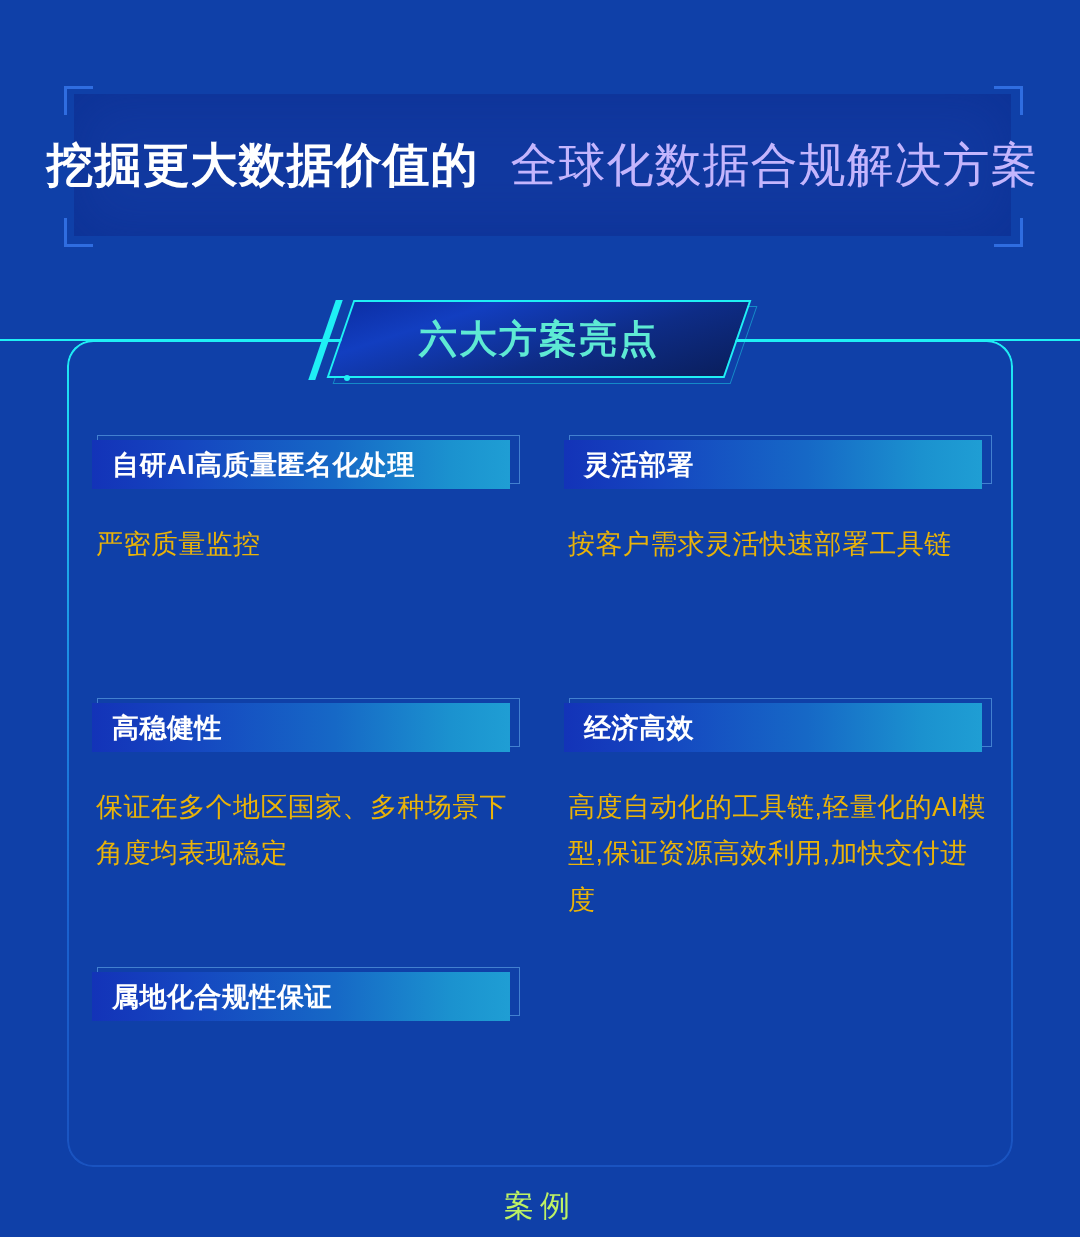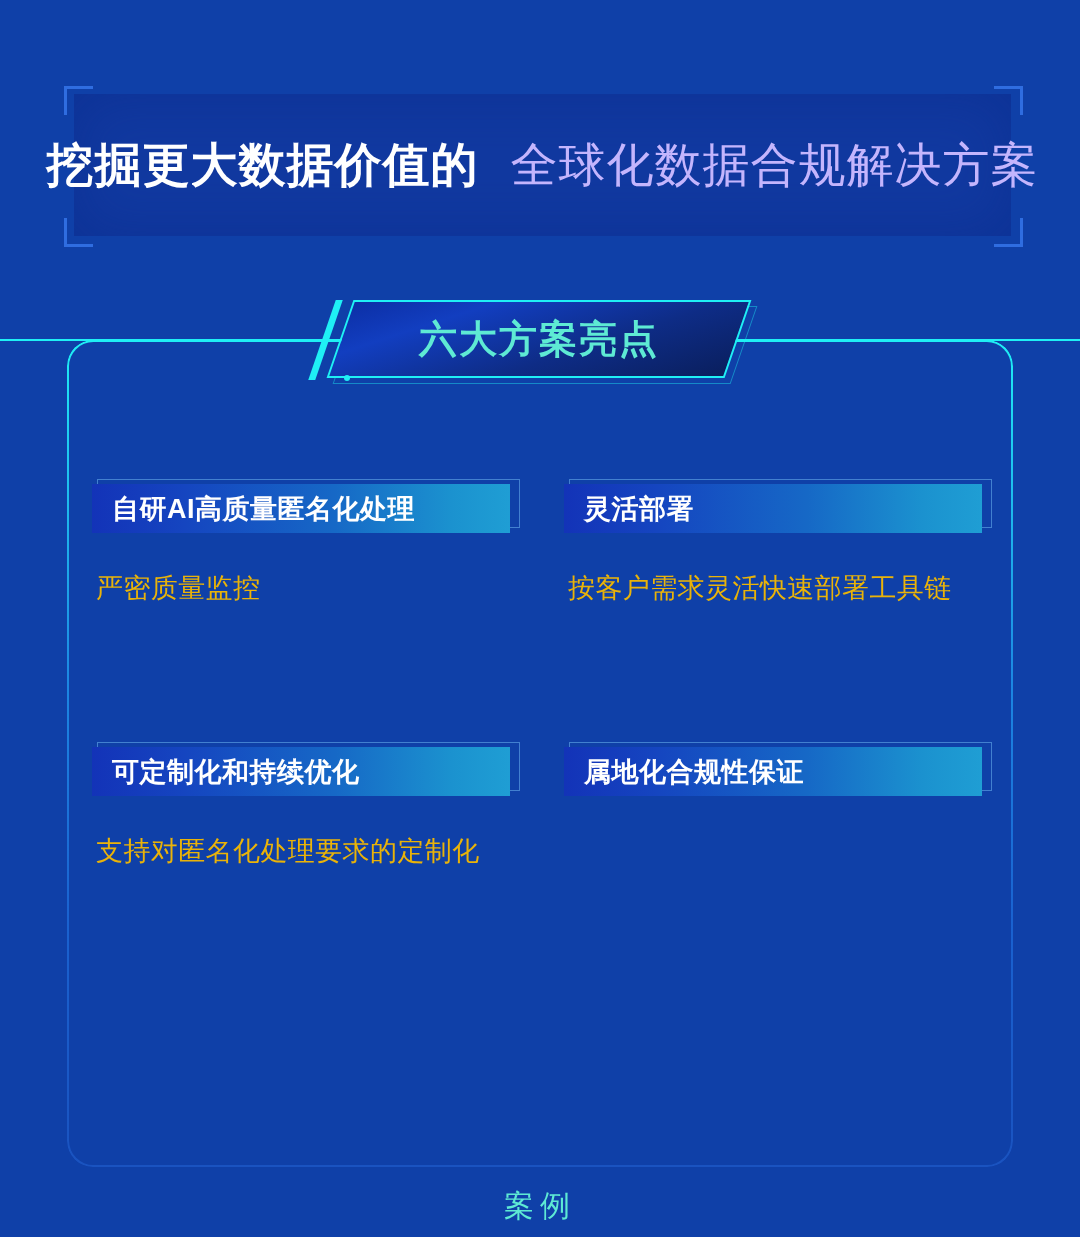--- a/index.html
+++ b/index.html
@@ -166,21 +166,20 @@
   
   .grid {
     position: absolute;
     left: 92px;
     top: 440px;
     width: 900px;
   }
   .row {
     display: flex;
     gap: 44px;
-    margin-top: 44px;
   }
   .card {
     width: 428px;
     position: relative;
   }
   .card-head-wrap {
     position: relative;
     height: 49px;
     margin-bottom: 8px;
   }
@@ -226,21 +225,21 @@
   .row-1 { margin-bottom: 62px; }
   .row-2 { margin-bottom: 38px; }
 
   
   .footer {
     position: absolute;
     left: 0;
     top: 1186px;
     width: 1080px;
     text-align: center;
-    color: #5eead4;
+    color: #bef264;
     font-size: 30px;
     letter-spacing: 6px;
   }
 </style>
 </head>
 <body>
 
 <div class="header-wrap">
   <div class="header-box"></div>
   <div class="corner tl"></div>
@@ -282,31 +281,43 @@
       <div class="card-head-wrap">
         <div class="card-head-outline"></div>
         <div class="card-head">
           <span class="card-head-text">灵活部署</span>
         </div>
       </div>
       <div class="card-body">按客户需求灵活快速部署工具链</div>
     </div>
   </div>
 
+  <div class="row row-2">
+    <div class="card">
+      <div class="card-head-wrap">
+        <div class="card-head-outline"></div>
+        <div class="card-head">
+          <span class="card-head-text">高稳健性</span>
+        </div>
+      </div>
+      <div class="card-body">保证在多个地区国家、多种场景下角度均表现稳定</div>
+    </div>
+
+    <div class="card">
+      <div class="card-head-wrap">
+        <div class="card-head-outline"></div>
+        <div class="card-head">
+          <span class="card-head-text">经济高效</span>
+        </div>
+      </div>
+      <div class="card-body">高度自动化的工具链,轻量化的AI模型,保证资源高效利用,加快交付进度</div>
+    </div>
+  </div>
 
   <div class="row row-3">
-    <div class="card">
-      <div class="card-head-wrap">
-        <div class="card-head-outline"></div>
-        <div class="card-head">
-          <span class="card-head-text">可定制化和持续优化</span>
-        </div>
-      </div>
-      <div class="card-body">支持对匿名化处理要求的定制化</div>
-    </div>
 
     <div class="card">
       <div class="card-head-wrap">
         <div class="card-head-outline"></div>
         <div class="card-head">
           <span class="card-head-text">属地化合规性保证</span>
         </div>
       </div>
     </div>
   </div>

